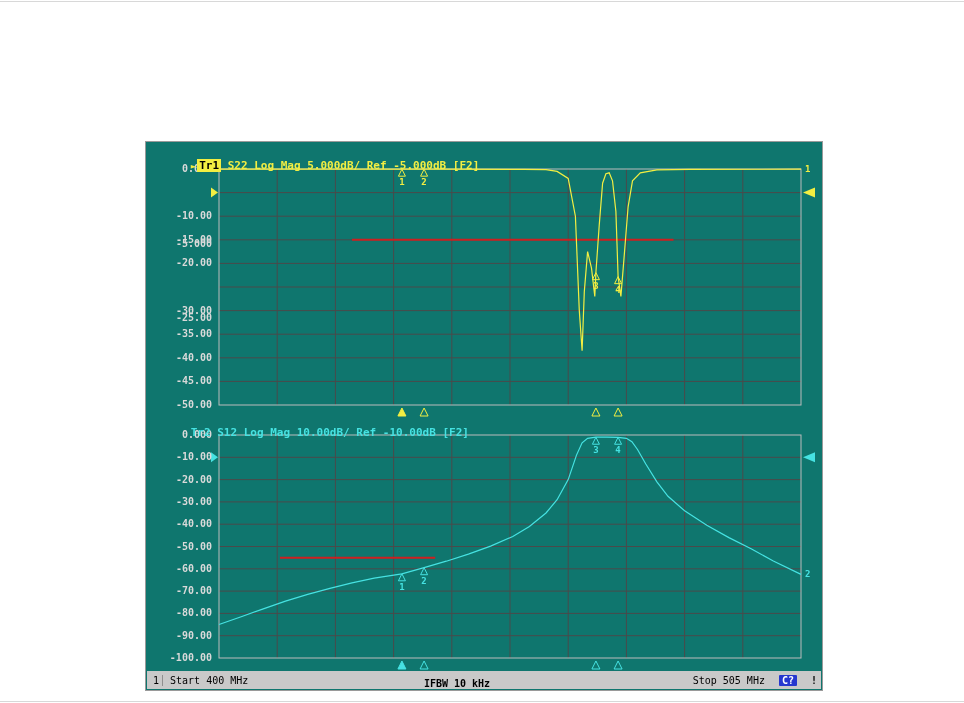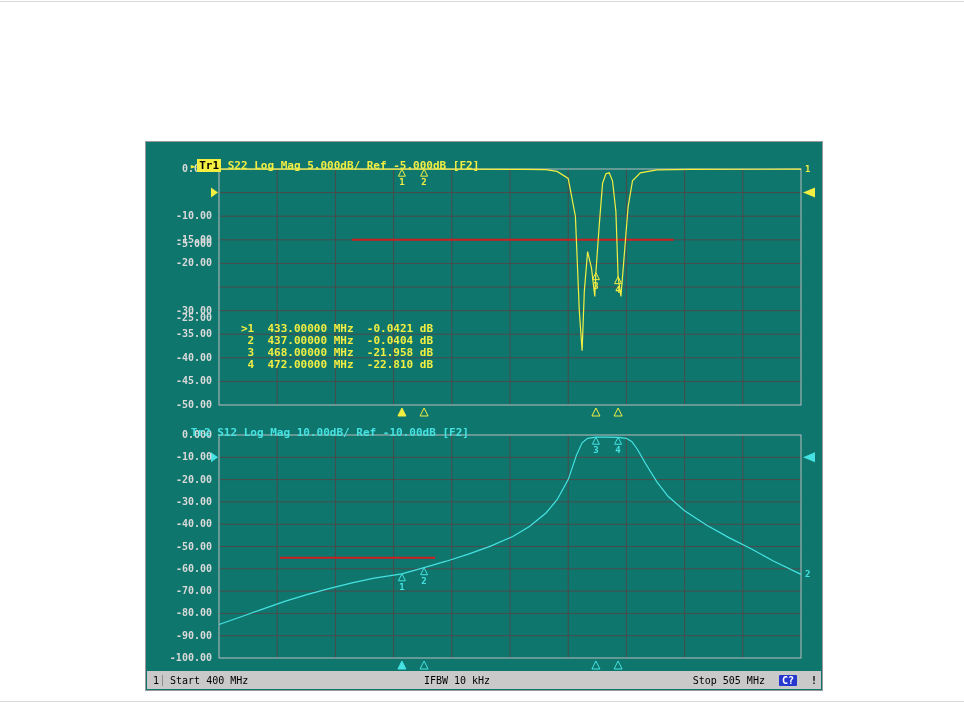--- a/index.html
+++ b/index.html
@@ -25,21 +25,21 @@
   #chart-tr2{left:65px;top:287px;}
   .chart svg{display:block;font-family:"DejaVu Sans Mono","Liberation Mono",monospace;}
   .mkr{position:absolute;left:95px;font-size:11px;font-weight:bold;line-height:12px;
        white-space:pre;z-index:5;}
   #mkr-tr1{top:181px;}
   #mkr-tr2{top:374px;}
   .statusbar{position:absolute;left:1px;right:1px;bottom:1px;height:18px;background:#c9c9c9;
              font-size:10px;color:#000;z-index:6;}
   .sb-left{position:absolute;left:3px;top:0;height:100%;display:flex;align-items:center;gap:7px;}
   .sb-center{position:absolute;left:46%;top:0;transform:translateX(-50%);height:100%;
-             display:flex;align-items:center;}
+             display:flex;align-items:flex-end;font-weight:bold;}
   .sb-right{position:absolute;right:3px;top:0;height:100%;display:flex;align-items:center;gap:14px;}
   .ch{padding:0 3px;border-right:1px solid #8f8f8f;}
   .cal{color:#fff;font-weight:bold;padding:0 3px;border-radius:1px;}
   .warn{font-weight:bold;padding-right:1px;}
 </style>
 </head>
 <body>
 
 <div class="page">
   <div class="page-edge top"></div>
@@ -97,21 +97,20 @@
           <text x="384.9142857142857" y="125.64176" fill="#f2ee42" text-anchor="middle" font-size="9" font-weight="bold">3</text>
           <polygon points="384.9142857142857,245 380.9142857142857,253 388.9142857142857,253" fill="none" stroke="#f2ee42" stroke-width="1"></polygon>
           <polygon points="407.0857142857143,113.6632 403.5857142857143,120.6632 410.5857142857143,120.6632" fill="none" stroke="#f2ee42" stroke-width="1"></polygon>
           <text x="407.0857142857143" y="129.66320000000002" fill="#f2ee42" text-anchor="middle" font-size="9" font-weight="bold">4</text>
           <polygon points="407.0857142857143,245 403.0857142857143,253 411.0857142857143,253" fill="none" stroke="#f2ee42" stroke-width="1"></polygon>
           <polygon points="0,24.6 0,34.6 7,29.6" fill="#f2ee42"></polygon>
           <polygon points="604,24.6 604,34.6 592,29.6" fill="#f2ee42"></polygon>
           <text x="594" y="9.1888" fill="#f2ee42" font-size="9" font-weight="bold">1</text>
         </svg>
       </div>
-    <div class="mkr" id="mkr-tr1" style="color: rgb(242, 238, 66);"><div>&gt;1  433.00000 MHz  -0.0421 dB</div><div> 2  437.00000 MHz  -0.0404 dB</div><div> 3  468.00000 MHz  -21.958 dB</div><div> 4  472.00000 MHz  -22.810 dB</div></div>
 
     <div class="trace-title" id="title-tr2" style="color: rgb(70, 226, 226);">
       <span id="badge-tr2">Tr2</span><span> S12 Log Mag 10.00dB/ Ref -10.00dB [F2]</span>
     </div>
 
     <div class="ylabels" id="ylabels-tr2">
         <div class="ylab" style="top: 0px;">0.000</div>
         <div class="ylab" style="top: 22.3px;">-10.00</div>
         <div class="ylab" style="top: 44.6px;">-20.00</div>
         <div class="ylab" style="top: 66.9px;">-30.00</div>

